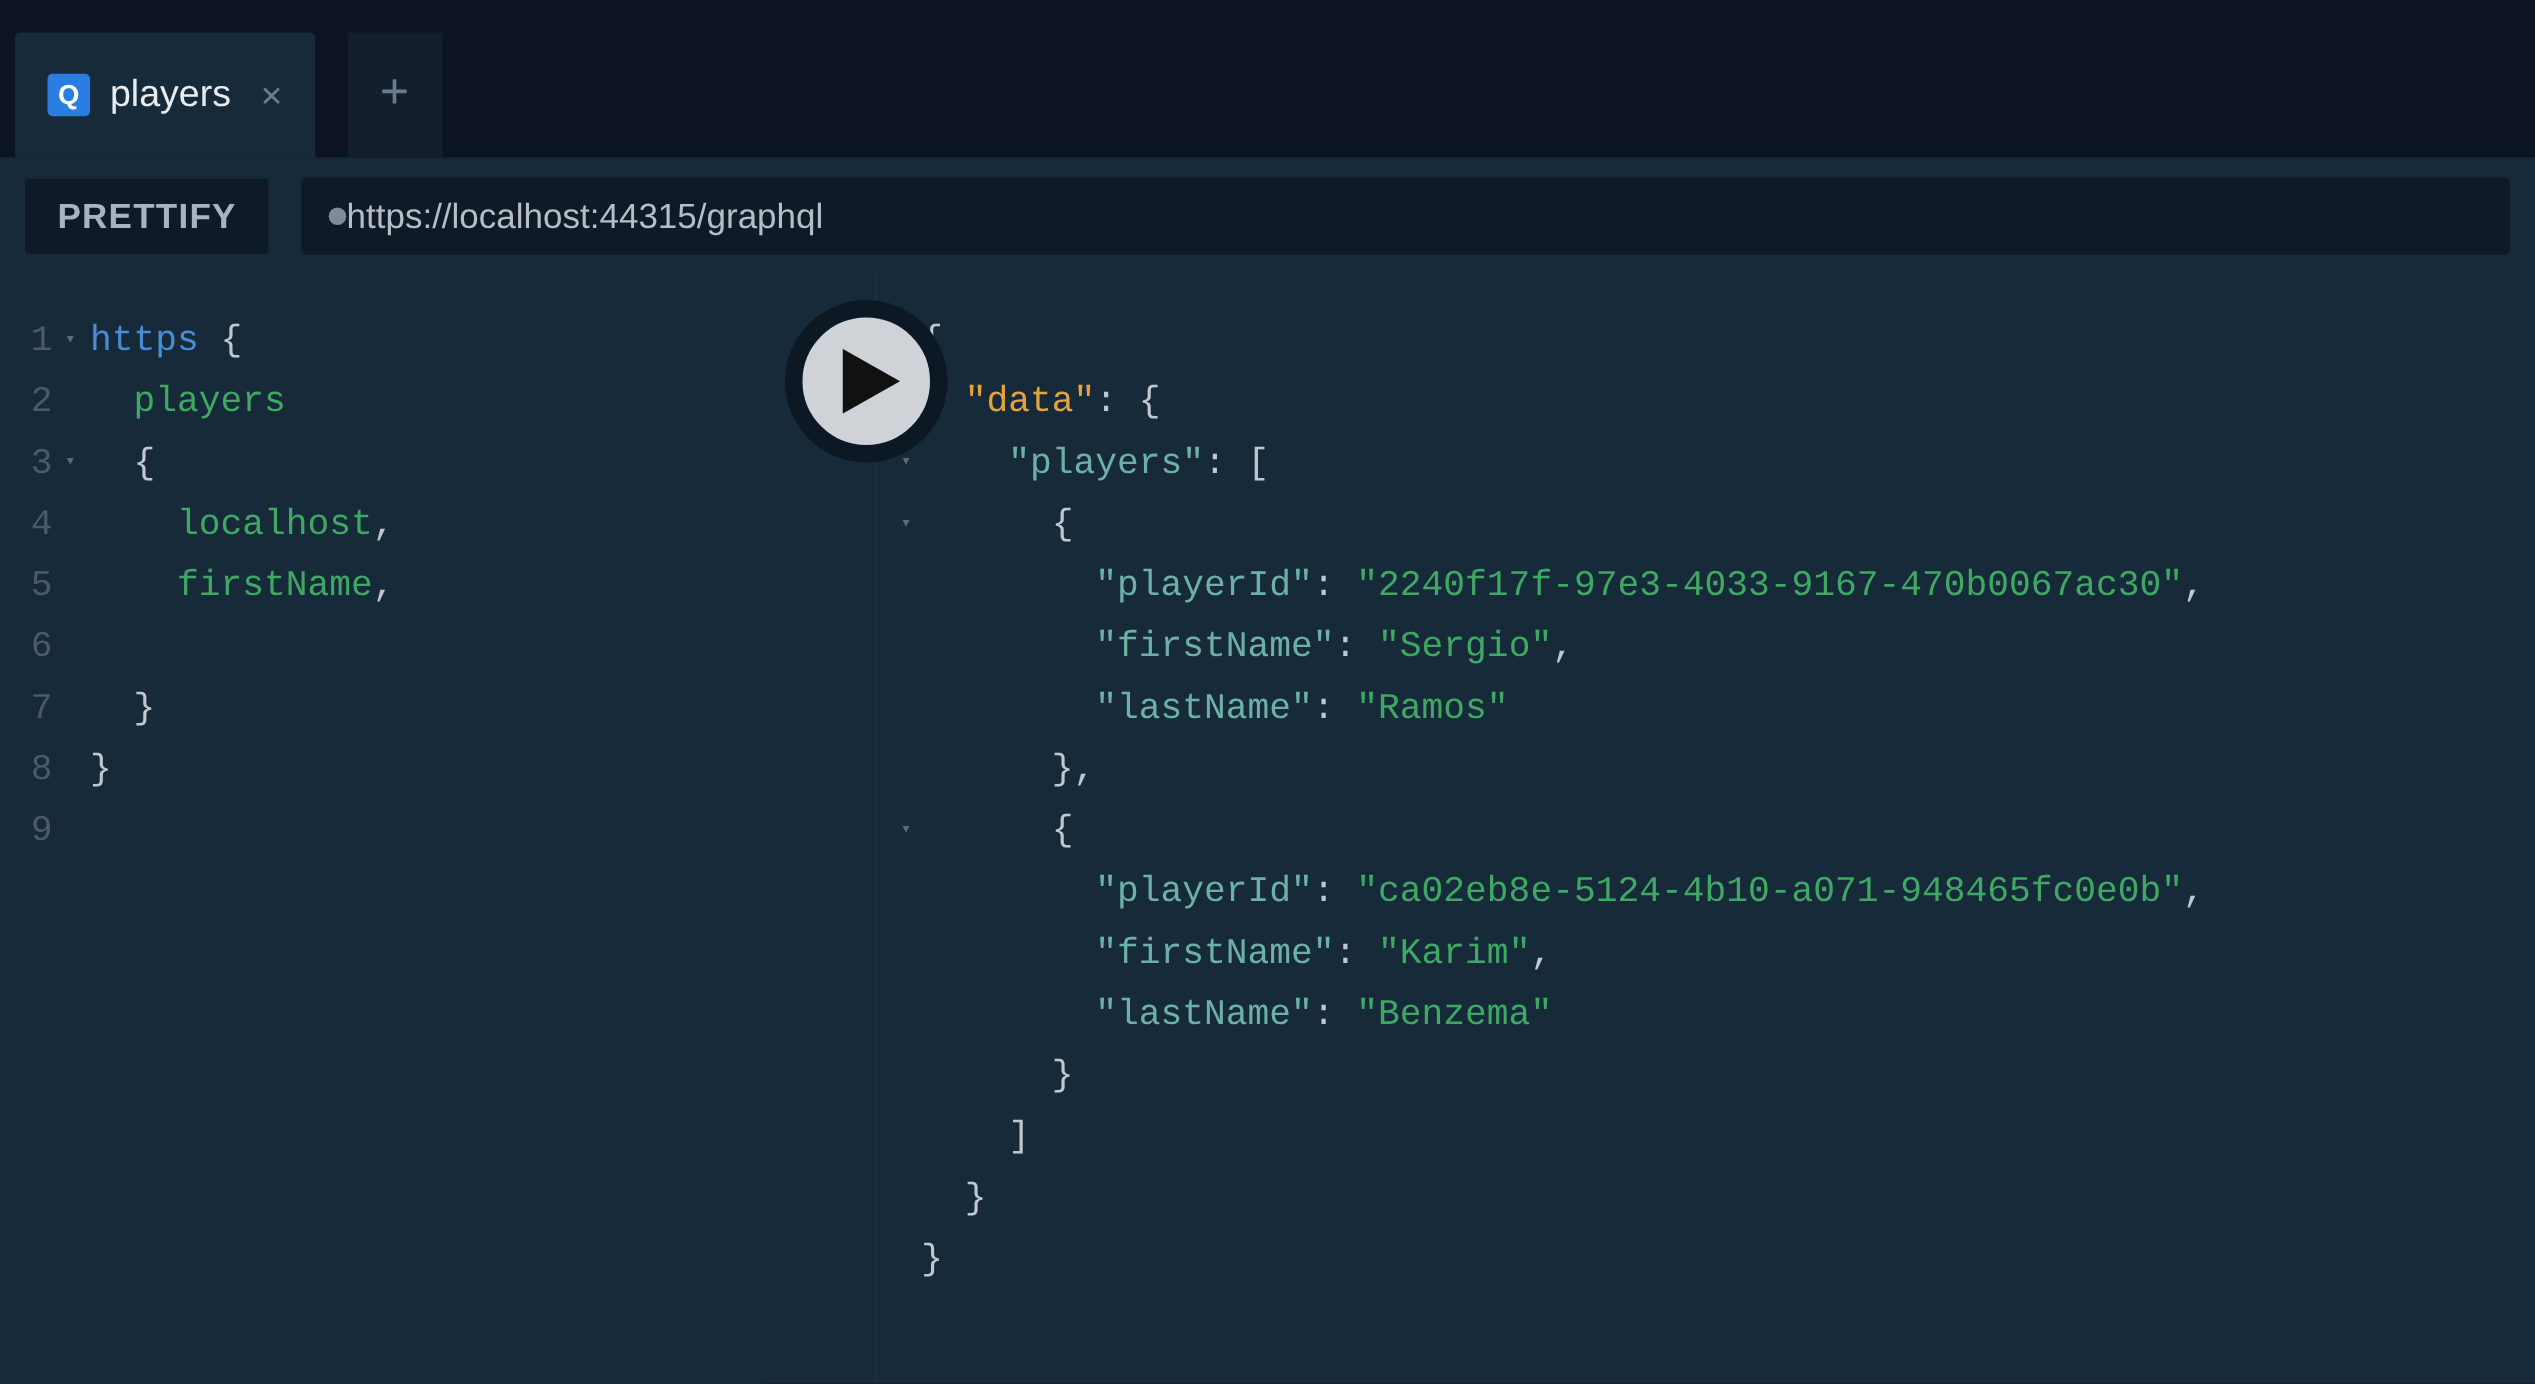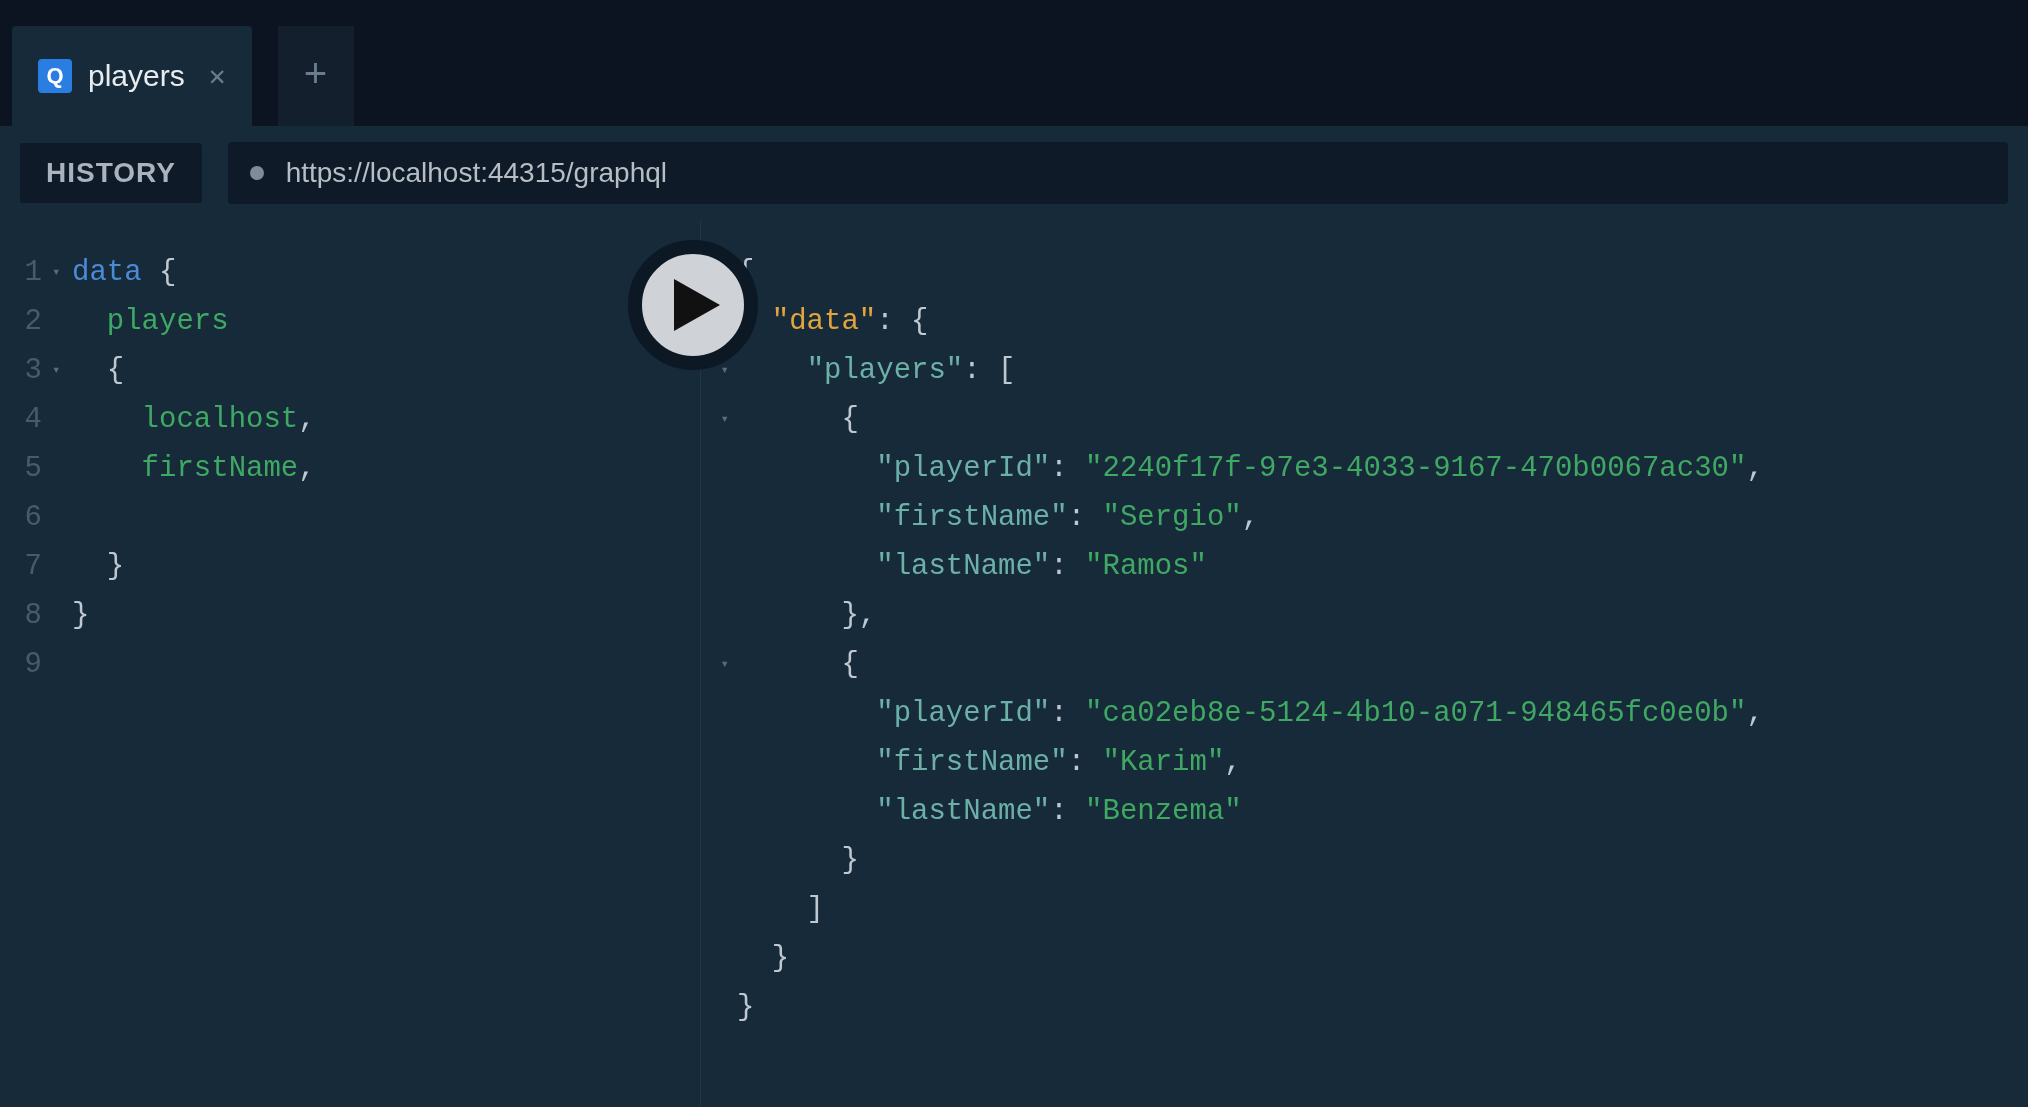--- a/index.html
+++ b/index.html
@@ -94,21 +94,20 @@
     letter-spacing: 1px;
     padding: 14px 26px;
     border: none;
     cursor: pointer;
     border-radius: 3px;
   }
   .endpoint-field {
     flex: 1;
     display: flex;
     align-items: center;
-    gap: 22px;
     background: #0e1a28;
     border-radius: 4px;
     height: 62px;
     padding: 0 22px;
     margin-left: 14px;
   }
   .endpoint-field .status-dot {
     width: 14px;
     height: 14px;
     border-radius: 50%;
@@ -228,35 +227,35 @@
     <div class="tab-icon">Q</div>
     <div class="tab-label">players</div>
     <div class="tab-close">✕</div>
   </div>
   <div class="new-tab">
     <span>+</span>
   </div>
 </div>
 
 <div class="toolbar">
-  <button class="tool-btn">HISTORY</button>
+  <button class="tool-btn">PRETTIFY</button>
   <div class="endpoint-field">
     <div class="status-dot"></div>
     <input class="url-input" value="https://localhost:44315/graphql" style="">
   </div>
 </div>
 
 <div class="workspace">
 
   <div class="editor-panel">
     <div class="code" id="query-code">
         <div class="code-line">
           <div class="gutter">1</div>
           <div class="fold">▾</div>
-          <div class="content"><span class="tok-keyword">data</span><span class="tok-punc"> {</span></div>
+          <div class="content"><span class="tok-keyword">https</span><span class="tok-punc"> {</span></div>
         </div>
         <div class="code-line">
           <div class="gutter">2</div>
           <div class="fold"></div>
           <div class="content"><span class="tok-field">  players</span></div>
         </div>
         <div class="code-line">
           <div class="gutter">3</div>
           <div class="fold">▾</div>
           <div class="content"><span class="tok-punc">  {</span></div>

